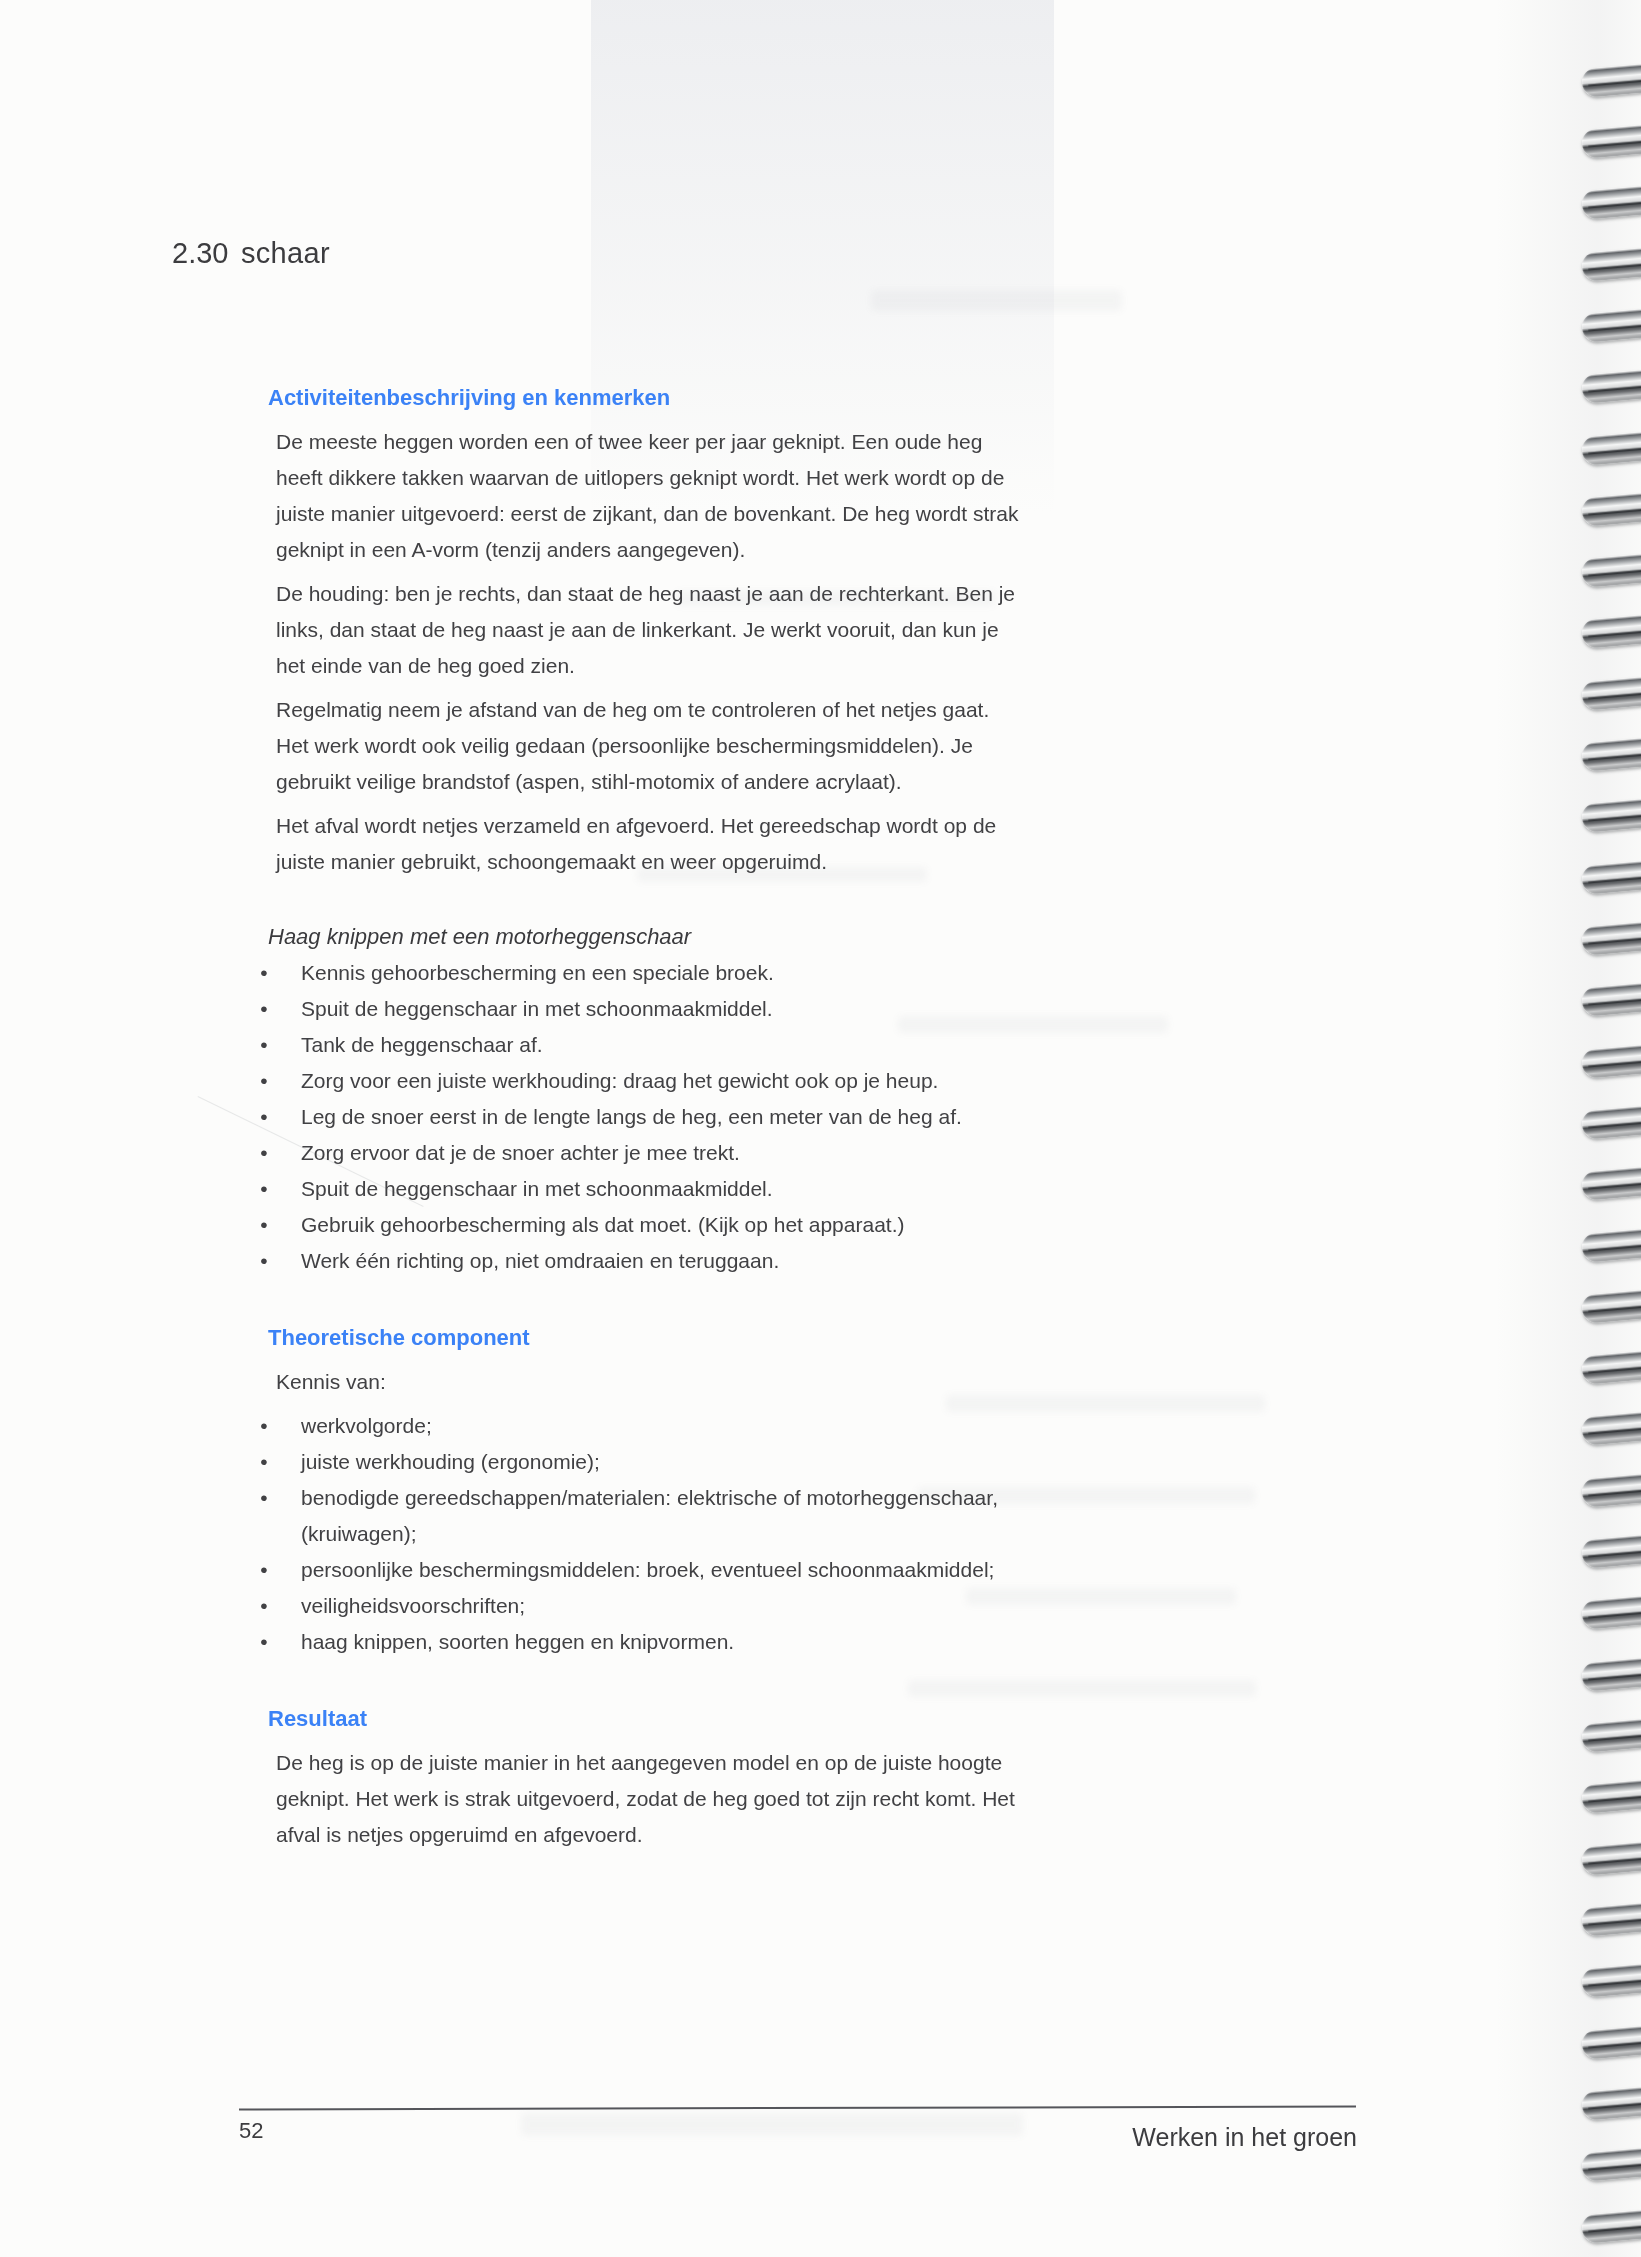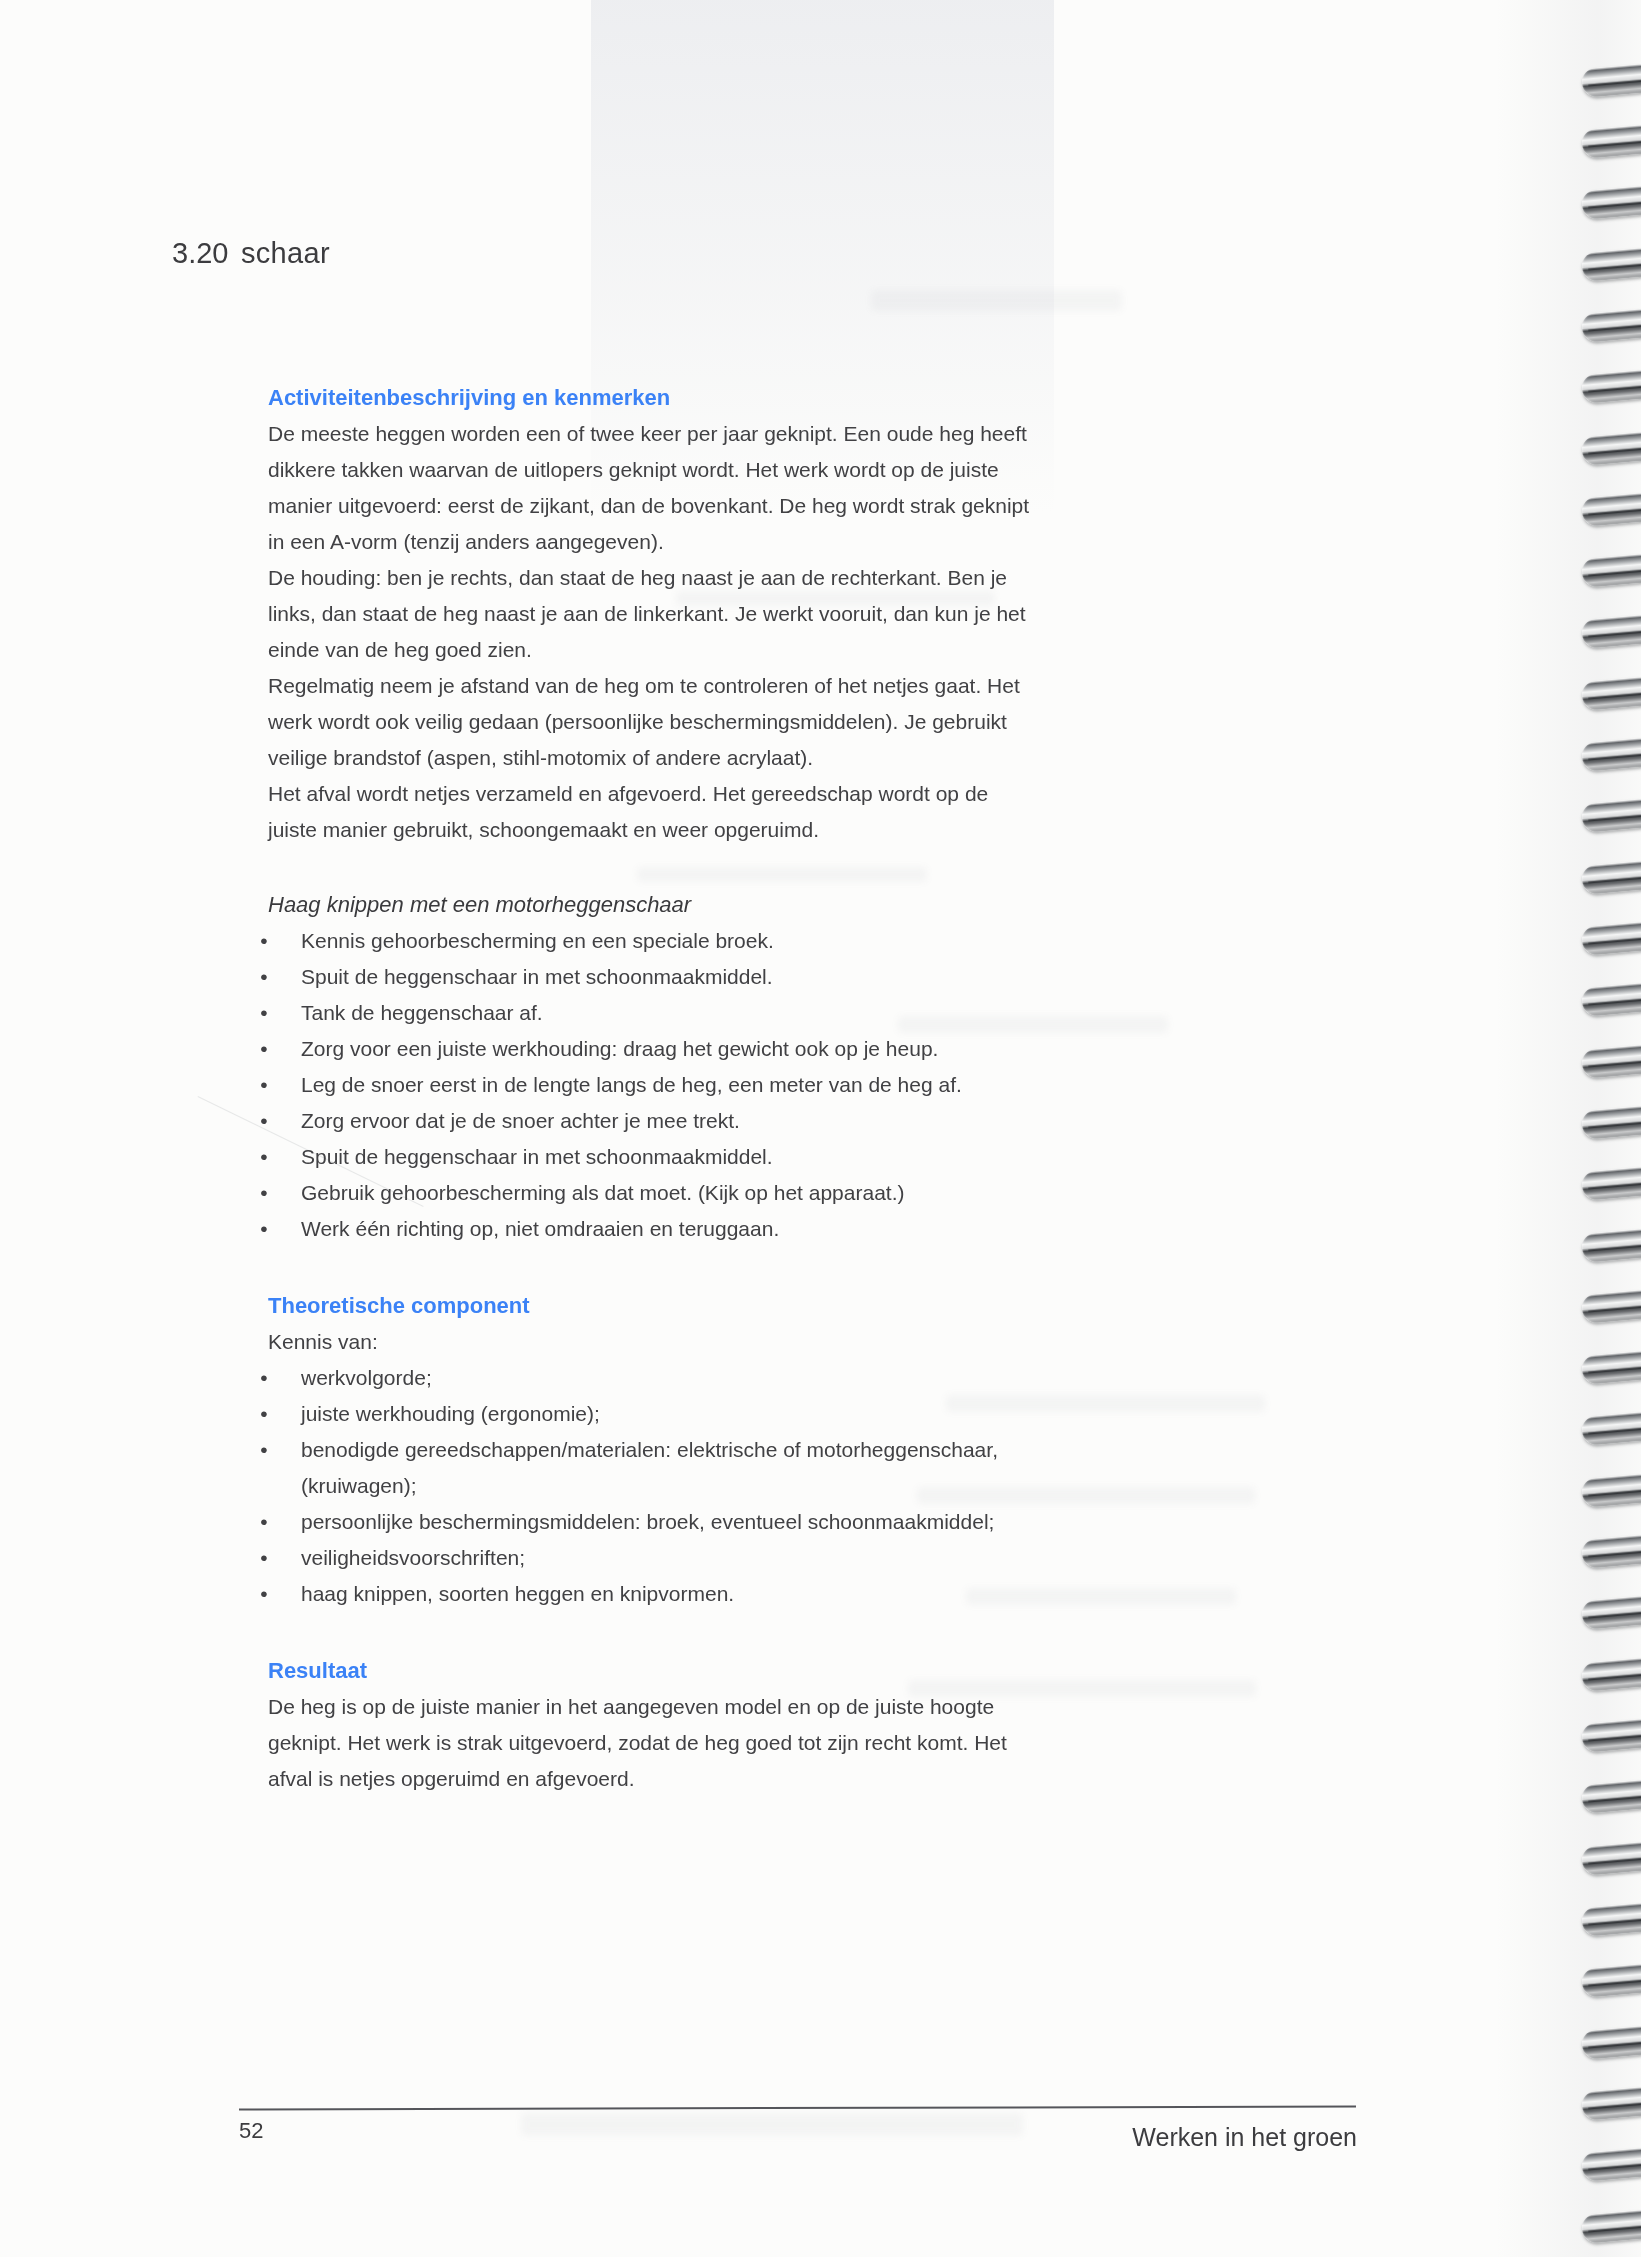--- a/index.html
+++ b/index.html
@@ -37,21 +37,21 @@
     position:absolute;left:241px;top:230px;width:1120px;
     font-size:29px;line-height:47px;letter-spacing:0.3px;color:#3c3c3f;
   }
   .content{
     position:absolute;left:268px;top:380px;width:765px;
     font-size:21px;line-height:36px;
   }
   .block-h-bold{font-weight:700;font-size:22px;color:#3b82f6;}
   .content > .block-h-bold:not(:first-child){margin-top:41px;}
   .block-h-italic{font-style:italic;font-size:22px;margin-top:39px;color:#3a3a3d;}
-  .block-para{margin:0;}
+  .block-para{margin:8px;}
   ul.block-bullets{list-style:none;margin:0;padding:0;}
   ul.block-bullets li{position:relative;padding-left:33px;}
   ul.block-bullets li .bullet{position:absolute;left:-7.7px;top:0;}
 
   .footer-rule{
     position:absolute;left:239px;top:2107px;width:1117px;height:1.9px;
     background:#54555a;transform:rotate(-0.15deg);
   }
   .page-number{position:absolute;left:239px;top:2118px;font-size:22px;color:#3c3c3f;}
   .imprint{position:absolute;left:874px;top:2123px;width:483px;text-align:right;font-size:25px;color:#3c3c3f;}
@@ -82,21 +82,21 @@
   <div class="ghost" style="left:871px;top:290px;width:251px;height:21px;"></div>
   <div class="ghost" style="left:676px;top:591px;width:319px;height:15.4px;"></div>
   <div class="ghost" style="left:637px;top:867px;width:290px;height:15.4px;"></div>
   <div class="ghost" style="left:898px;top:1016px;width:270px;height:17.4px;"></div>
   <div class="ghost" style="left:946px;top:1395px;width:319px;height:17.4px;"></div>
   <div class="ghost" style="left:917px;top:1487px;width:338px;height:17.4px;"></div>
   <div class="ghost" style="left:966px;top:1588px;width:270px;height:17.4px;"></div>
   <div class="ghost" style="left:908px;top:1680px;width:348px;height:17.4px;"></div>
   <div class="ghost" style="left:521px;top:2113px;width:502px;height:23px;"></div>
 
-  <div class="section-number">3.20</div>
+  <div class="section-number">2.30</div>
 
   <div class="doc-title">
     <div>schaar</div>
   </div>
 
   <main class="content" id="content">
       <div class="block-h-bold">Activiteitenbeschrijving en kenmerken</div>
       <div class="block-para">De meeste heggen worden een of twee keer per jaar geknipt. Een oude heg heeft dikkere takken waarvan de uitlopers geknipt wordt. Het werk wordt op de juiste manier uitgevoerd: eerst de zijkant, dan de bovenkant. De heg wordt strak geknipt in een A-vorm (tenzij anders aangegeven).</div>
       <div class="block-para">De houding: ben je rechts, dan staat de heg naast je aan de rechterkant. Ben je links, dan staat de heg naast je aan de linkerkant. Je werkt vooruit, dan kun je het einde van de heg goed zien.</div>
       <div class="block-para">Regelmatig neem je afstand van de heg om te controleren of het netjes gaat. Het werk wordt ook veilig gedaan (persoonlijke beschermingsmiddelen). Je gebruikt veilige brandstof (aspen, stihl-motomix of andere acrylaat).</div>

